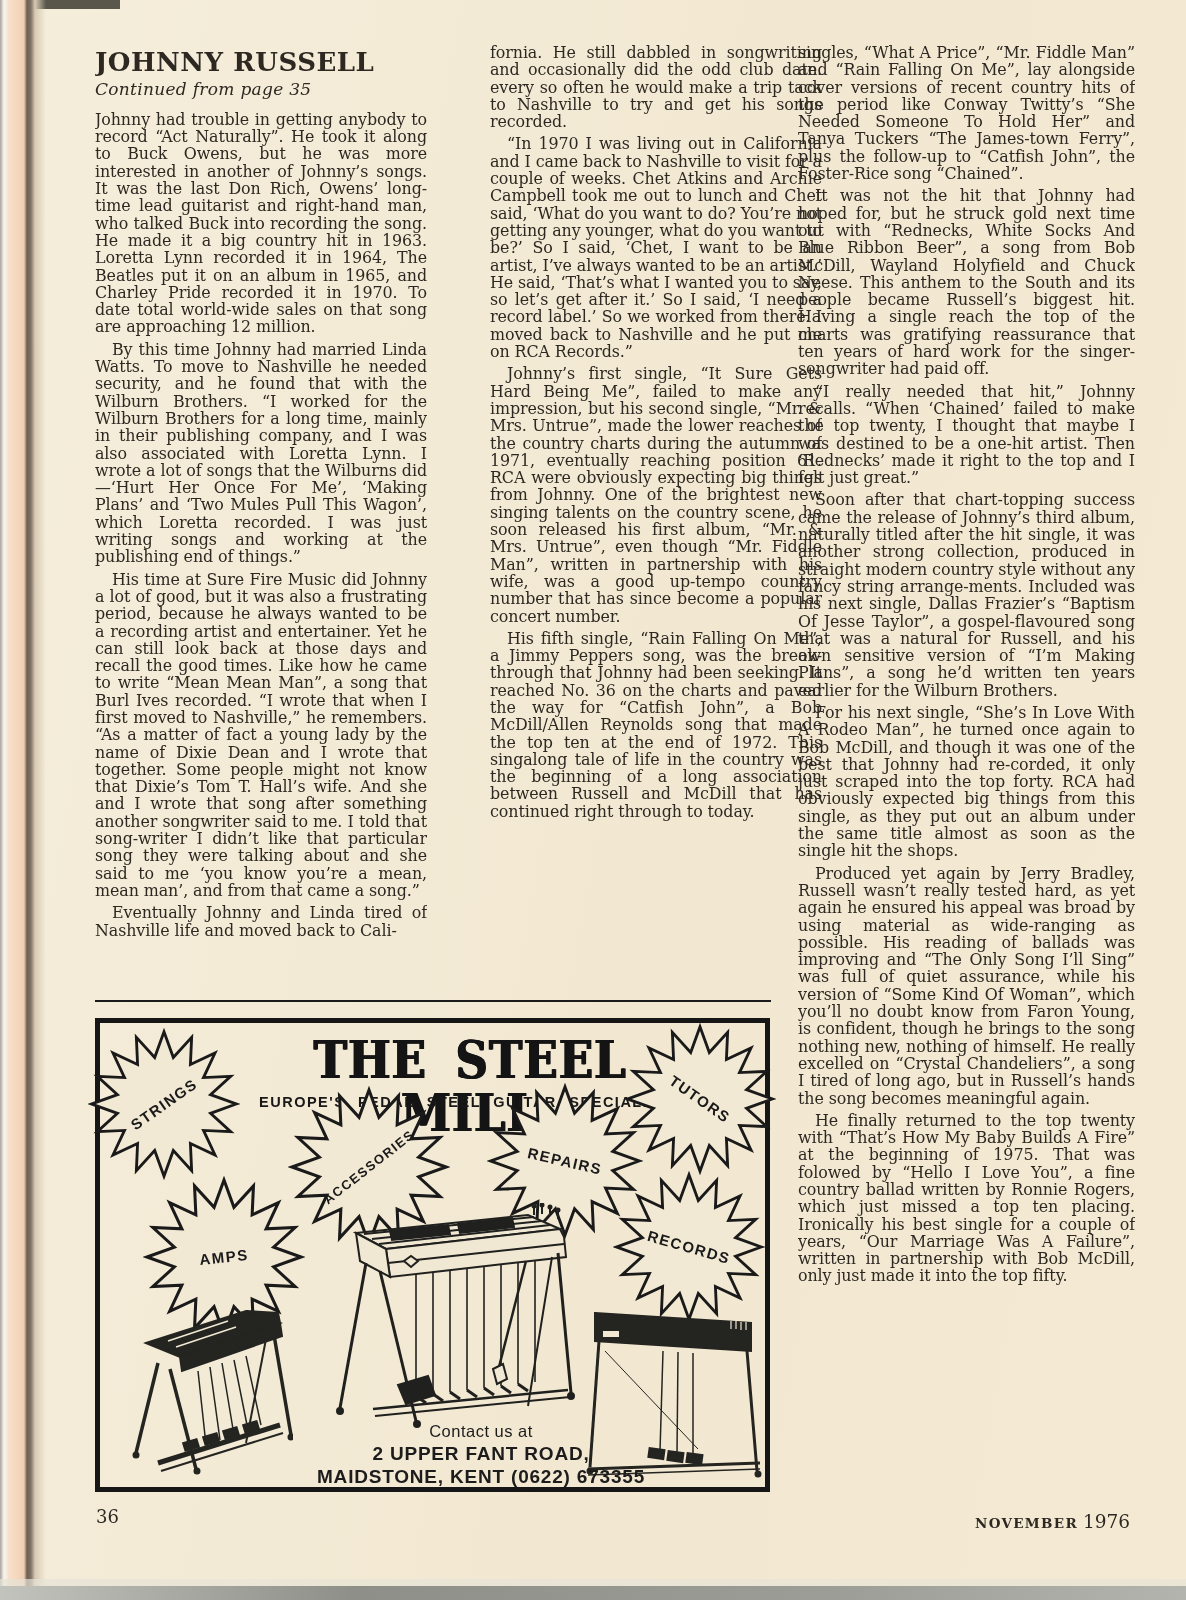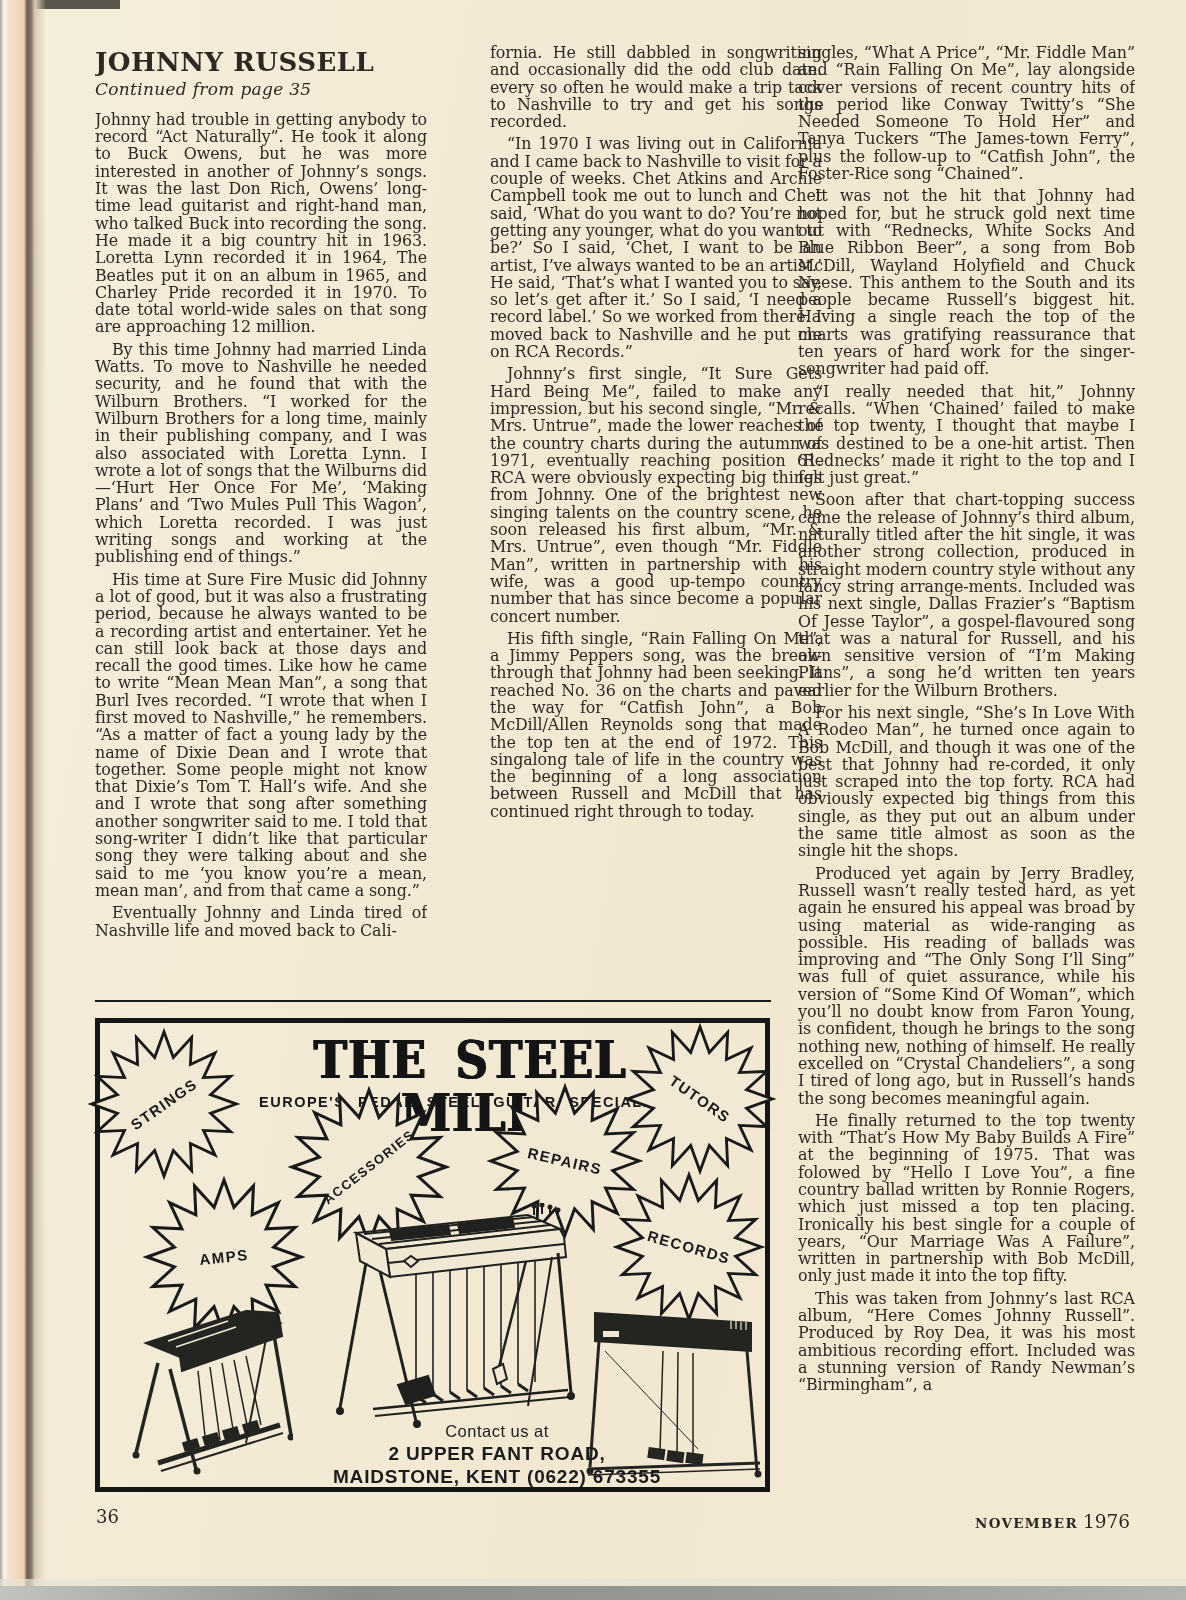--- a/index.html
+++ b/index.html
@@ -33,21 +33,21 @@
     text-shadow:1px 0 0 #141414,-0.6px 0 0 #141414;}
   .ad-subtitle{position:absolute;left:150px;top:71px;width:440px;text-align:center;
     font-family:"Liberation Sans",sans-serif;font-weight:bold;font-size:14.5px;
     letter-spacing:1.5px;word-spacing:7px;color:#181818;}
   .star{position:absolute;}
   .star svg{position:absolute;left:0;top:0;width:100%;height:100%;}
   .star-label{position:absolute;left:50%;top:50%;
     font-family:"Liberation Sans",sans-serif;font-weight:bold;font-size:15px;
     letter-spacing:1.5px;color:#1a1a1a;white-space:nowrap;}
   .guitar{position:absolute;}
-  .ad-contact{position:absolute;left:212px;top:398px;width:370px;text-align:center;
+  .ad-contact{position:absolute;left:196px;top:398px;width:370px;text-align:center;
     font-family:"Liberation Sans",sans-serif;color:#1c1c1c;line-height:1.25;}
   .ad-contact .l1{font-size:16.5px;letter-spacing:.5px;}
   .ad-contact .l2,.ad-contact .l3{font-size:19px;font-weight:bold;letter-spacing:.8px;}
   
   .page-num{position:absolute;left:96px;top:1506px;font-size:18px;}
   .issue{position:absolute;right:56px;top:1511px;display:flex;align-items:baseline;gap:5px;}
   .issue .month{font-size:13.5px;font-weight:bold;letter-spacing:1.3px;}
   .issue .year{font-size:18.5px;}
 </style>
 </head>
@@ -76,21 +76,20 @@
       <p>His fifth single, “Rain Falling On Me”, a Jimmy Peppers song, was the break-through that Johnny had been seeking. It reached No. 36 on the charts and paved the way for “Catfish John”, a Bob McDill/Allen Reynolds song that made the top ten at the end of 1972. This singalong tale of life in the country was the beginning of a long association between Russell and McDill that has continued right through to today.</p>
     </div>
   <div class="col" id="col3">
       <p class="noindent">singles, “What A Price”, “Mr. Fiddle Man” and “Rain Falling On Me”, lay alongside cover versions of recent country hits of the period like Conway Twitty’s “She Needed Someone To Hold Her” and Tanya Tuckers “The James-town Ferry”, plus the follow-up to “Catfish John”, the Foster-Rice song “Chained”.</p>
       <p>It was not the hit that Johnny had hoped for, but he struck gold next time out with “Rednecks, White Socks And Blue Ribbon Beer”, a song from Bob McDill, Wayland Holyfield and Chuck Neese. This anthem to the South and its people became Russell’s biggest hit. Having a single reach the top of the charts was gratifying reassurance that ten years of hard work for the singer-songwriter had paid off.</p>
       <p>“I really needed that hit,” Johnny recalls. “When ‘Chained’ failed to make the top twenty, I thought that maybe I was destined to be a one-hit artist. Then ‘Rednecks’ made it right to the top and I felt just great.”</p>
       <p>Soon after that chart-topping success came the release of Johnny’s third album, naturally titled after the hit single, it was another strong collection, produced in straight modern country style without any fancy string arrange-ments. Included was his next single, Dallas Frazier’s “Baptism Of Jesse Taylor”, a gospel-flavoured song that was a natural for Russell, and his own sensitive version of “I’m Making Plans”, a song he’d written ten years earlier for the Wilburn Brothers.</p>
       <p>For his next single, “She’s In Love With A Rodeo Man”, he turned once again to Bob McDill, and though it was one of the best that Johnny had re-corded, it only just scraped into the top forty. RCA had obviously expected big things from this single, as they put out an album under the same title almost as soon as the single hit the shops.</p>
       <p>Produced yet again by Jerry Bradley, Russell wasn’t really tested hard, as yet again he ensured his appeal was broad by using material as wide-ranging as possible. His reading of ballads was improving and “The Only Song I’ll Sing” was full of quiet assurance, while his version of “Some Kind Of Woman”, which you’ll no doubt know from Faron Young, is confident, though he brings to the song nothing new, nothing of himself. He really excelled on “Crystal Chandeliers”, a song I tired of long ago, but in Russell’s hands the song becomes meaningful again.</p>
       <p>He finally returned to the top twenty with “That’s How My Baby Builds A Fire” at the beginning of 1975. That was folowed by “Hello I Love You”, a fine country ballad written by Ronnie Rogers, which just missed a top ten placing. Ironically his best single for a couple of years, “Our Marriage Was A Failure”, written in partnership with Bob McDill, only just made it into the top fifty.</p>
-      <p>This was taken from Johnny’s last RCA album, “Here Comes Johnny Russell”. Produced by Roy Dea, it was his most ambitious recording effort. Included was a stunning version of Randy Newman’s “Birmingham”, a</p>
     </div>
 
   <div class="ad-rule"></div>
   <div class="ad">
     <div class="ad-title">THE STEEL MILL</div>
     <div class="ad-subtitle">EUROPE'S PEDAL STEEL GUITAR SPECIALISTS</div>
 
     <div class="star" style="left:-12px;top:5px;width:152px;height:152px">
       <svg viewBox="0 0 160 160">
           <use href="#star16"></use>

